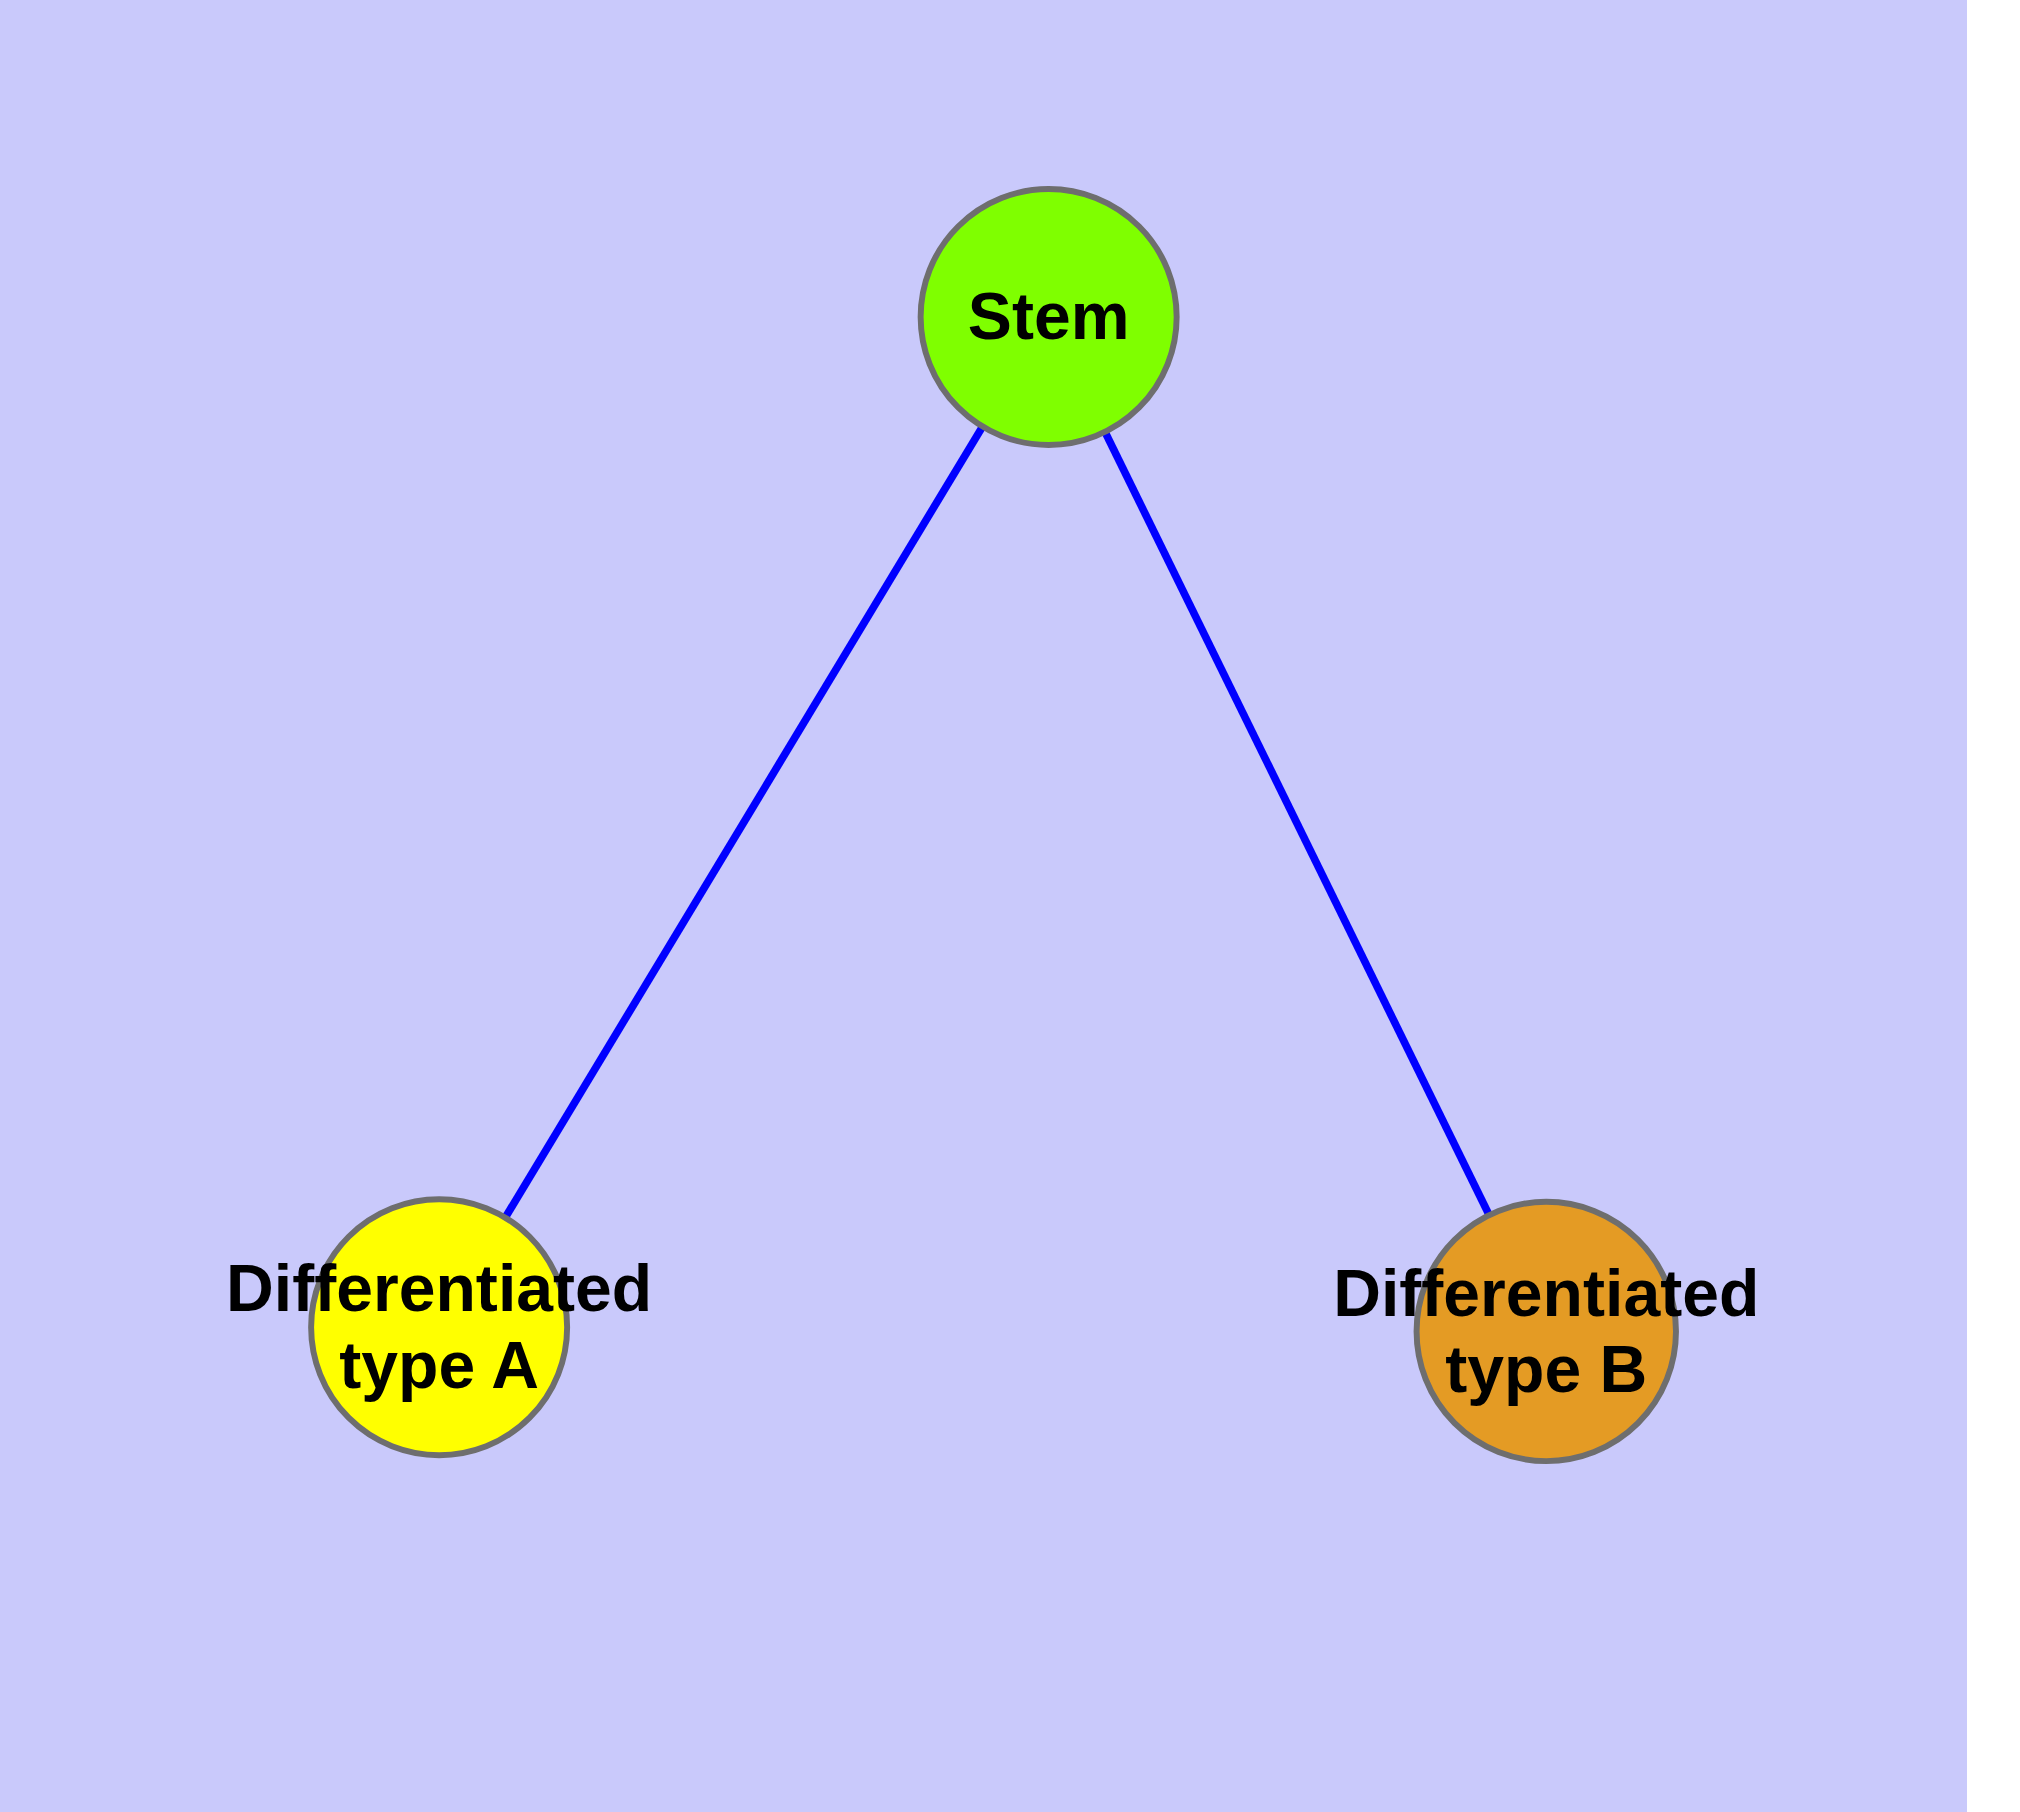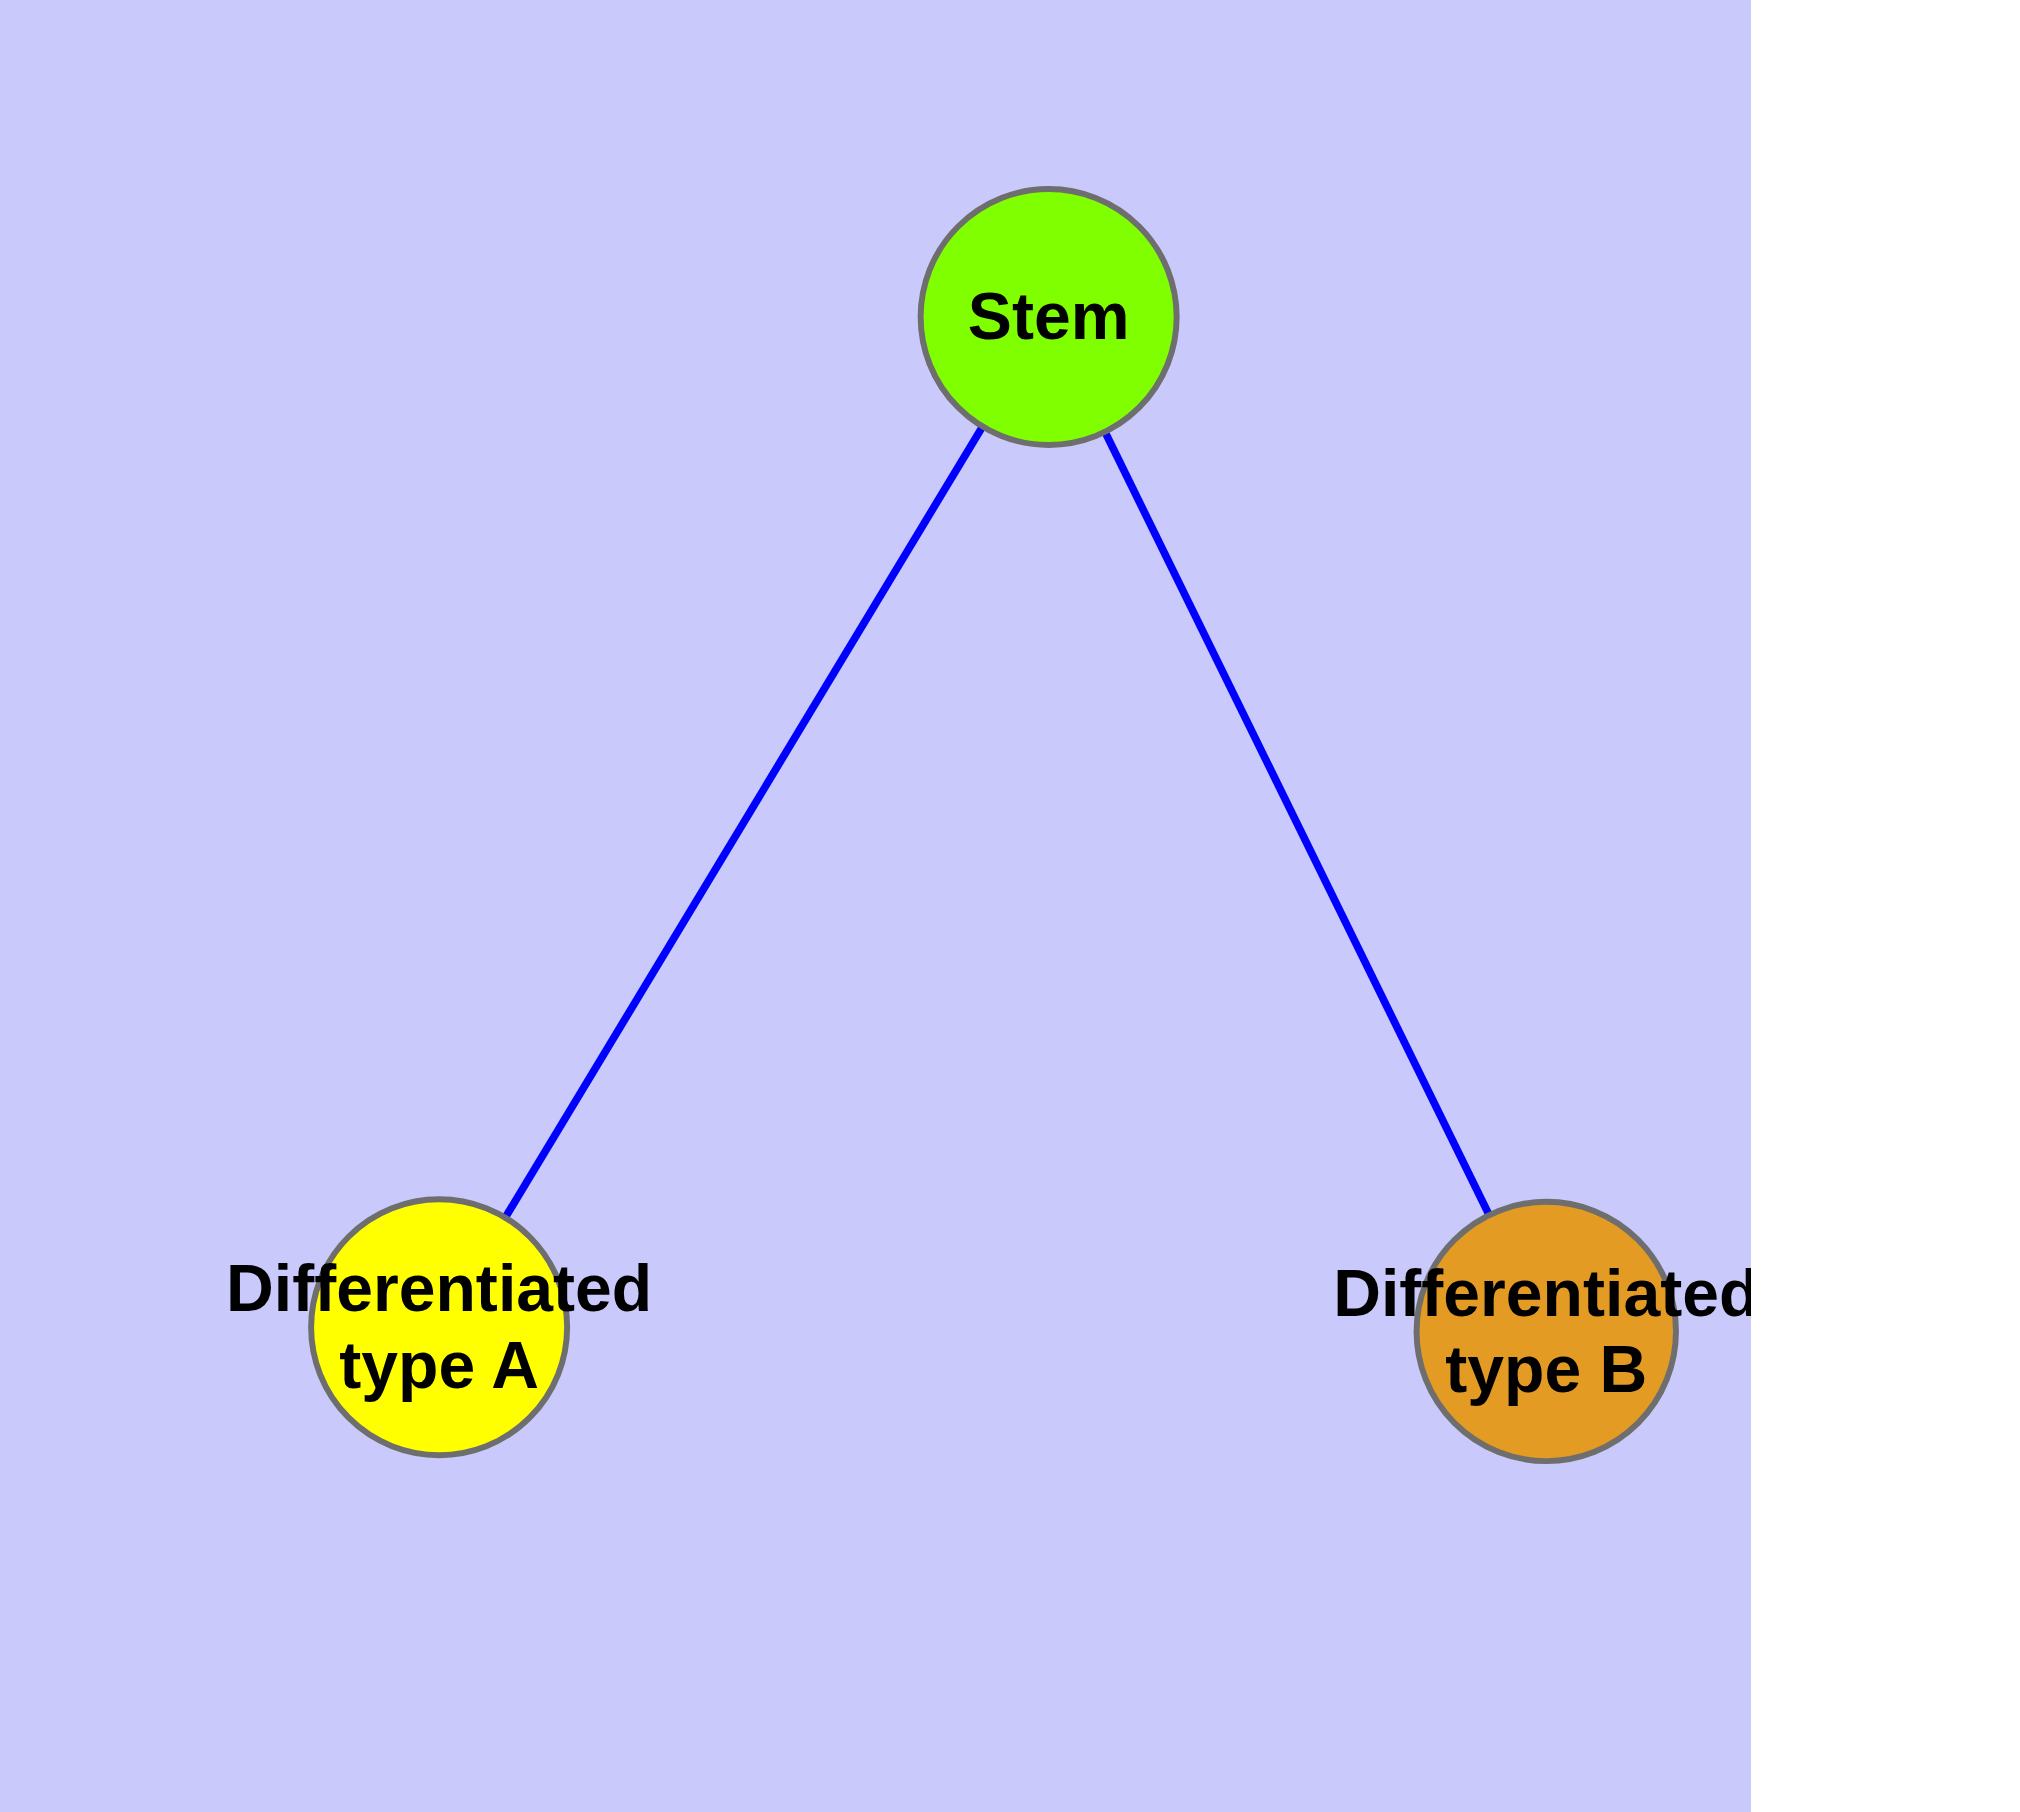--- a/index.html
+++ b/index.html
@@ -2,25 +2,24 @@
 <html style="font-size:13.6px"><head>
 <meta charset="utf-8">
 <style>
   html, body {
     margin: 0;
     padding: 0;
     background: #ffffff;
   }
   #canvas {
     position: relative;
-    width: 1703px;
+    width: 1967px;
     height: 1812px;
     overflow: hidden;
     font-family: "Liberation Sans", sans-serif;
-    padding-left: 48px;
   }
   #graph-svg {
     position: absolute;
     left: 0;
     top: 0;
     width: 2021px;
     height: 1812px;
     display: block;
   }
   .node-label {

